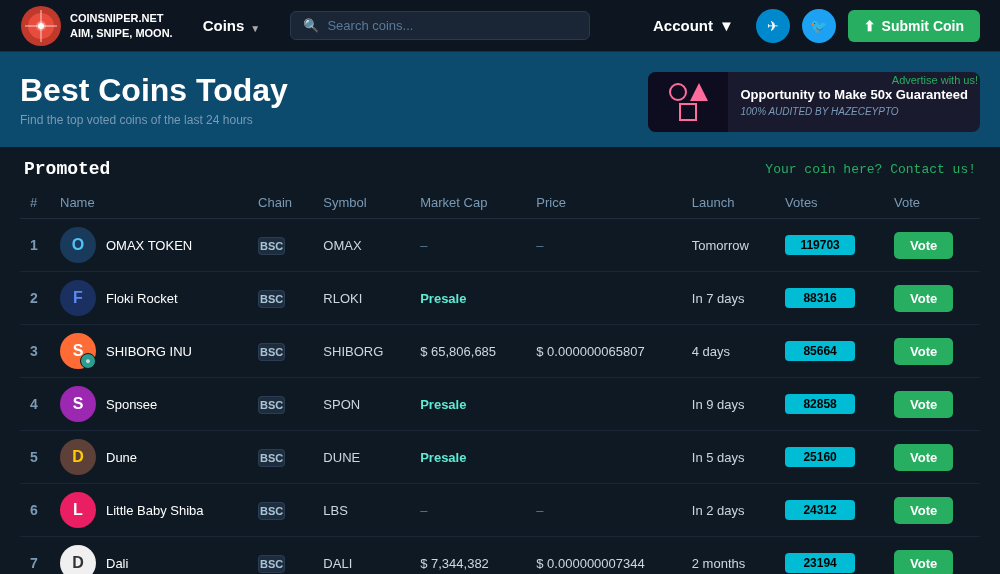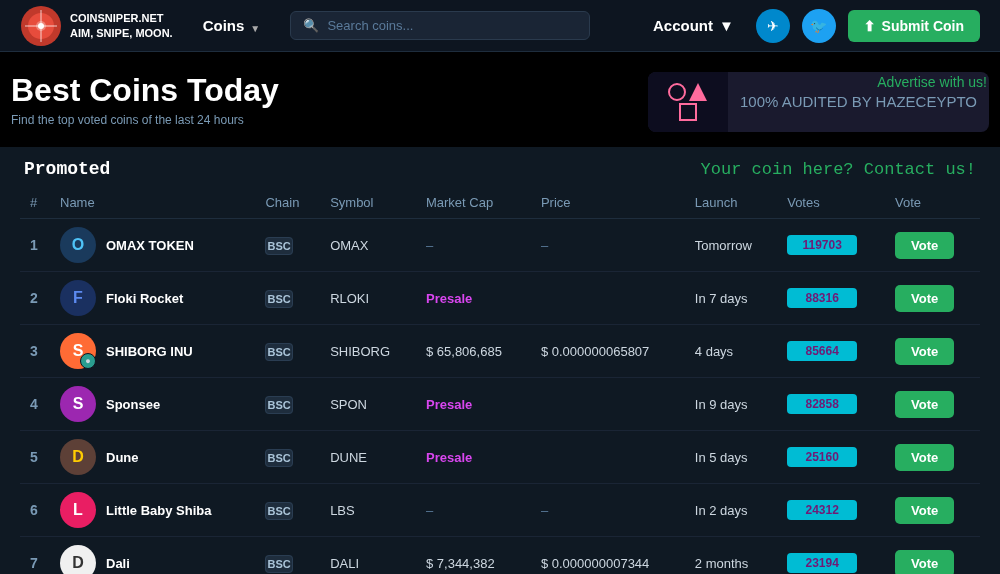--- a/index.html
+++ b/index.html
@@ -112,22 +112,22 @@
       font-weight: 700;
       font-size: 14px;
       cursor: pointer;
       display: flex;
       align-items: center;
       gap: 6px;
     }
 
     
     .hero {
-      background: #000000;
-      padding: 20px 11px 15px;
+      background: #0c4a6e;
+      padding: 20px 20px 15px;
       display: flex;
       align-items: flex-start;
       justify-content: space-between;
     }
     .hero-text h1 {
       font-size: 32px;
       font-weight: 800;
       color: #fff;
       margin-bottom: 4px;
     }
@@ -177,45 +177,45 @@
       width: 18px; height: 18px;
       border: 2px solid #ff6b9d;
     }
     .ad-text {
       padding: 8px 12px;
       font-size: 13px;
       color: #fff;
       font-weight: 600;
       line-height: 1.5;
     }
-    .ad-text .ad-line2 { color: #7a9ab5; font-size: 15px; font-weight: 500; }
+    .ad-text .ad-line2 { color: #7a9ab5; font-size: 10px; font-weight: 500; font-style: italic; }
     .advertise-link {
       position: absolute;
       top: 2px;
       right: 2px;
-      font-size: 14px;
+      font-size: 11px;
       color: #27ae60;
       text-decoration: none;
     }
 
     
     .promoted-bar {
       display: flex;
       align-items: center;
       justify-content: space-between;
       padding: 12px 24px 8px;
       font-family: Liberation Mono, monospace;
     }
     .promoted-label {
       font-size: 18px;
       font-weight: 700;
       color: #fff;
     }
     .contact-link {
-      font-size: 17px;
+      font-size: 13px;
       color: #27ae60;
       text-decoration: none;
     }
 
     
     .table-wrap {
       padding: 0 20px 10px;
     }
     table {
       width: 100%;
@@ -251,61 +251,61 @@
       height: 36px;
       border-radius: 50%;
       overflow: hidden;
       display: flex;
       align-items: center;
       justify-content: center;
       font-size: 16px;
       font-weight: 700;
     }
     .coin-name {
-      font-weight: 700;
+      font-weight: 400;
       color: #fff;
       font-size: 13px;
     }
     .name-cell {
       display: flex;
       align-items: center;
       gap: 10px;
     }
     .badge {
       background: #1e2d3d;
       color: #aac4d8;
       border-radius: 4px;
       padding: 2px 1px;
       font-size: 11px;
       font-weight: 600;
       border: 1px solid #2a3d52;
     }
     .votes-badge {
       background: #00bcd4;
-      color: #701a75;
+      color: #000000;
       border-radius: 4px;
       padding: 3px 10px;
       font-size: 12px;
       font-weight: 700;
       text-align: center;
       display: inline-block;
       min-width: 70px;
     }
     .vote-btn {
       background: #27ae60;
       color: #fff;
       border: none;
       border-radius: 5px;
       padding: 6px 16px;
       font-weight: 700;
       font-size: 13px;
       cursor: pointer;
       white-space: nowrap;
     }
-    .presale { color: #d946ef; font-weight: 600; }
+    .presale { color: #5eead4; font-weight: 600; }
     .dash { color: #5a7a9a; }
 
     .extra-icon {
       width: 16px; height: 16px;
       border-radius: 50%;
       background: #2a9d8f;
       position: absolute;
       bottom: 0; right: 0;
       border: 1px solid #0d1520;
       display: flex; align-items: center; justify-content: center;
@@ -375,20 +375,21 @@
         <div class="row1">
           <div class="shape-circle"></div>
           <div class="shape-triangle"></div>
         </div>
         <div class="row2">
           <div class="shape-square"></div>
         </div>
       </div>
     </div>
     <div class="ad-text">
+      <div>Opportunity to Make 50x Guaranteed</div>
       <div class="ad-line2">100% AUDITED BY HAZECEYPTO</div>
     </div>
   </div>
 </section>
 
 <div class="promoted-bar">
   <span class="promoted-label">Promoted</span>
   <a class="contact-link" href="#">Your coin here? Contact us!</a>
 </div>
 

